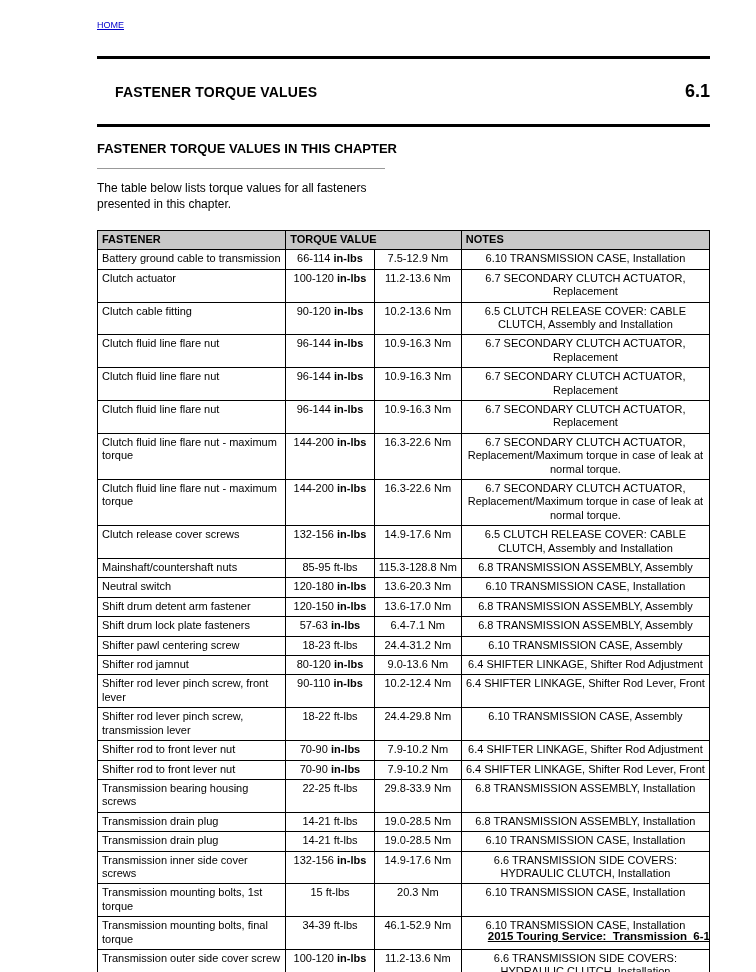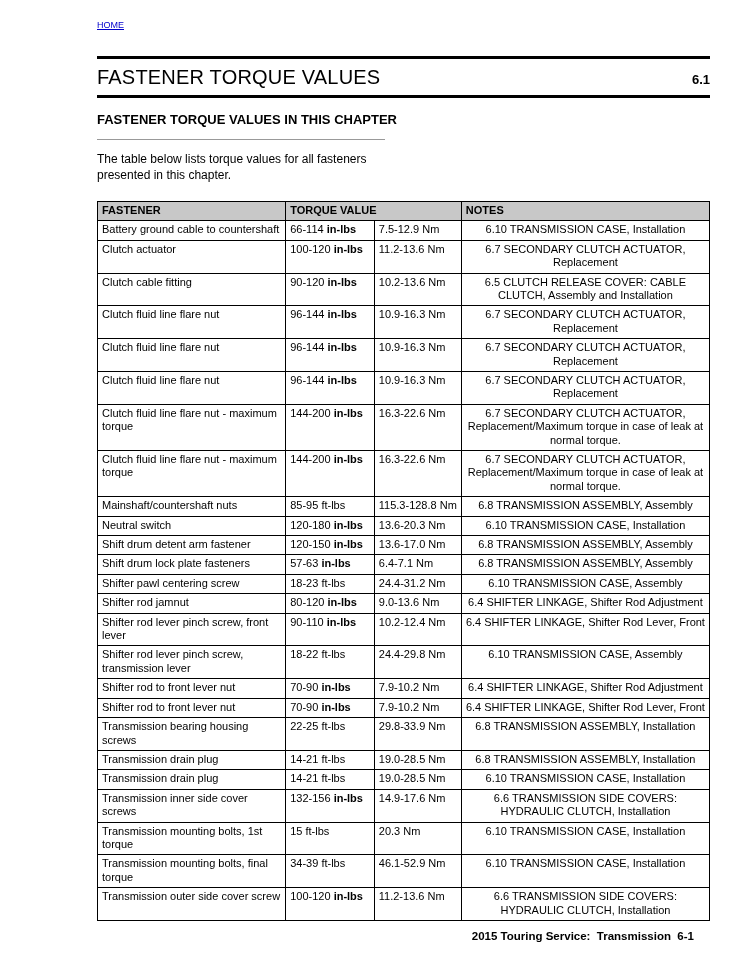--- a/index.html
+++ b/index.html
@@ -26,26 +26,26 @@
 
   .rule { height: 3px; background: #000; }
 
   .title-row {
     display: flex;
     justify-content: space-between;
     align-items: baseline;
     padding: 7px 0 6px 0;
   }
   .title-row h1 {
-    margin: 0;
-    font-size: 20px;
-    font-weight: normal;
+    margin: 18px;
+    font-size: 14px;
+    font-weight: bold;
     letter-spacing: 0.2px;
   }
-  .section-num { font-size: 13px; font-weight: bold; text-align: right; }
+  .section-num { font-size: 18px; font-weight: bold; text-align: right; }
 
   h2.chapter {
     margin: 13px 0 10px 0;
     font-size: 13px;
     font-weight: bold;
     max-width: 300px;
     line-height: 1.35;
   }
   .heading-underline {
     width: 288px;
@@ -72,32 +72,33 @@
     vertical-align: top;
     line-height: 1.22;
   }
   table.torque thead th {
     background: var(--header-bg, #c8c8c8);
     font-weight: bold;
     text-align: left;
   }
   table.torque thead th.h-fastener { text-align: left; }
   td.col-fastener { text-align: left; }
-  td.col-value { text-align: left; white-space: nowrap; }
-  td.col-nm { text-align: left; white-space: nowrap; }
+  td.col-value { text-align: center; white-space: nowrap; }
+  td.col-nm { text-align: center; white-space: nowrap; }
   td.col-notes { text-align: center; }
   .bold { font-weight: bold; }
 
   .footer {
     position: absolute;
-    right: 62px;
+    right: 46px;
     bottom: 30px;
     font-weight: bold;
     font-size: 11.5px;
     white-space: pre;
+    text-decoration: underline;
   }
 </style>
 </head>
 <body>
 
 <div class="content">
 
   <a class="home-link">HOME</a>
 
   <div class="rule"></div>
@@ -123,21 +124,21 @@
     </colgroup>
     <thead>
       <tr>
         <th class="h-fastener">FASTENER</th>
         <th colspan="2">TORQUE VALUE</th>
         <th>NOTES</th>
       </tr>
     </thead>
     <tbody id="table-body">
         <tr>
-          <td class="col-fastener">Battery ground cable to countershaft</td>
+          <td class="col-fastener">Battery ground cable to transmission</td>
           <td class="col-value">66-114&nbsp;<span class="bold">in-lbs</span></td>
           <td class="col-nm">7.5-12.9 Nm</td>
           <td class="col-notes">6.10 TRANSMISSION CASE, Installation</td>
         </tr>
         <tr>
           <td class="col-fastener">Clutch actuator</td>
           <td class="col-value">100-120&nbsp;<span class="bold">in-lbs</span></td>
           <td class="col-nm">11.2-13.6 Nm</td>
           <td class="col-notes">6.7 SECONDARY CLUTCH ACTUATOR, Replacement</td>
         </tr>
@@ -171,20 +172,26 @@
           <td class="col-nm">16.3-22.6 Nm</td>
           <td class="col-notes">6.7 SECONDARY CLUTCH ACTUATOR, Replacement/Maximum torque in case of leak at normal torque.</td>
         </tr>
         <tr>
           <td class="col-fastener">Clutch fluid line flare nut - maximum torque</td>
           <td class="col-value">144-200&nbsp;<span class="bold">in-lbs</span></td>
           <td class="col-nm">16.3-22.6 Nm</td>
           <td class="col-notes">6.7 SECONDARY CLUTCH ACTUATOR, Replacement/Maximum torque in case of leak at normal torque.</td>
         </tr>
         <tr>
+          <td class="col-fastener">Clutch release cover screws</td>
+          <td class="col-value">132-156&nbsp;<span class="bold">in-lbs</span></td>
+          <td class="col-nm">14.9-17.6 Nm</td>
+          <td class="col-notes">6.5 CLUTCH RELEASE COVER: CABLE CLUTCH, Assembly and Installation</td>
+        </tr>
+        <tr>
           <td class="col-fastener">Mainshaft/countershaft nuts</td>
           <td class="col-value">85-95&nbsp;<span>ft-lbs</span></td>
           <td class="col-nm">115.3-128.8 Nm</td>
           <td class="col-notes">6.8 TRANSMISSION ASSEMBLY, Assembly</td>
         </tr>
         <tr>
           <td class="col-fastener">Neutral switch</td>
           <td class="col-value">120-180&nbsp;<span class="bold">in-lbs</span></td>
           <td class="col-nm">13.6-20.3 Nm</td>
           <td class="col-notes">6.10 TRANSMISSION CASE, Installation</td>

